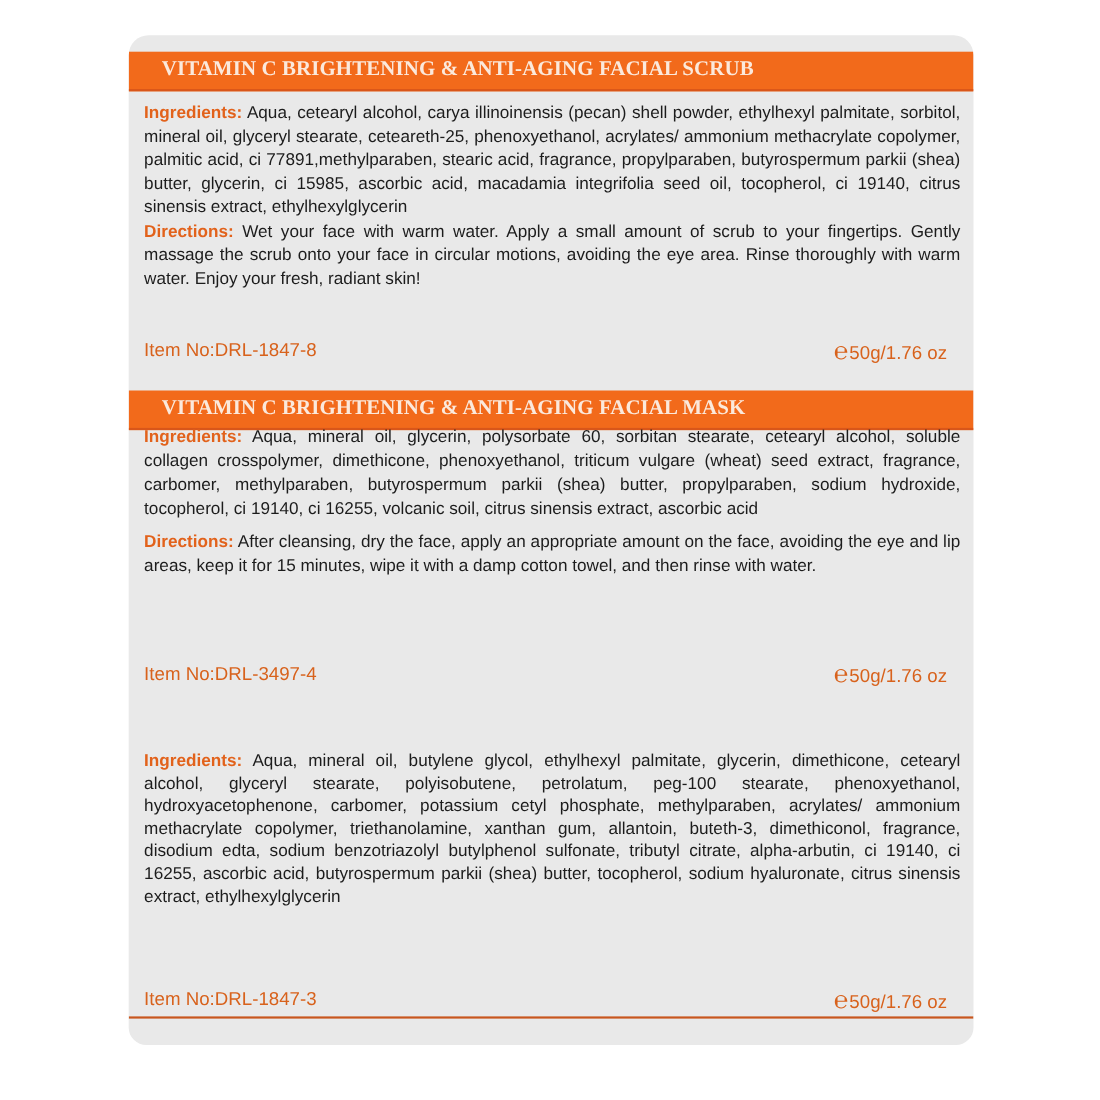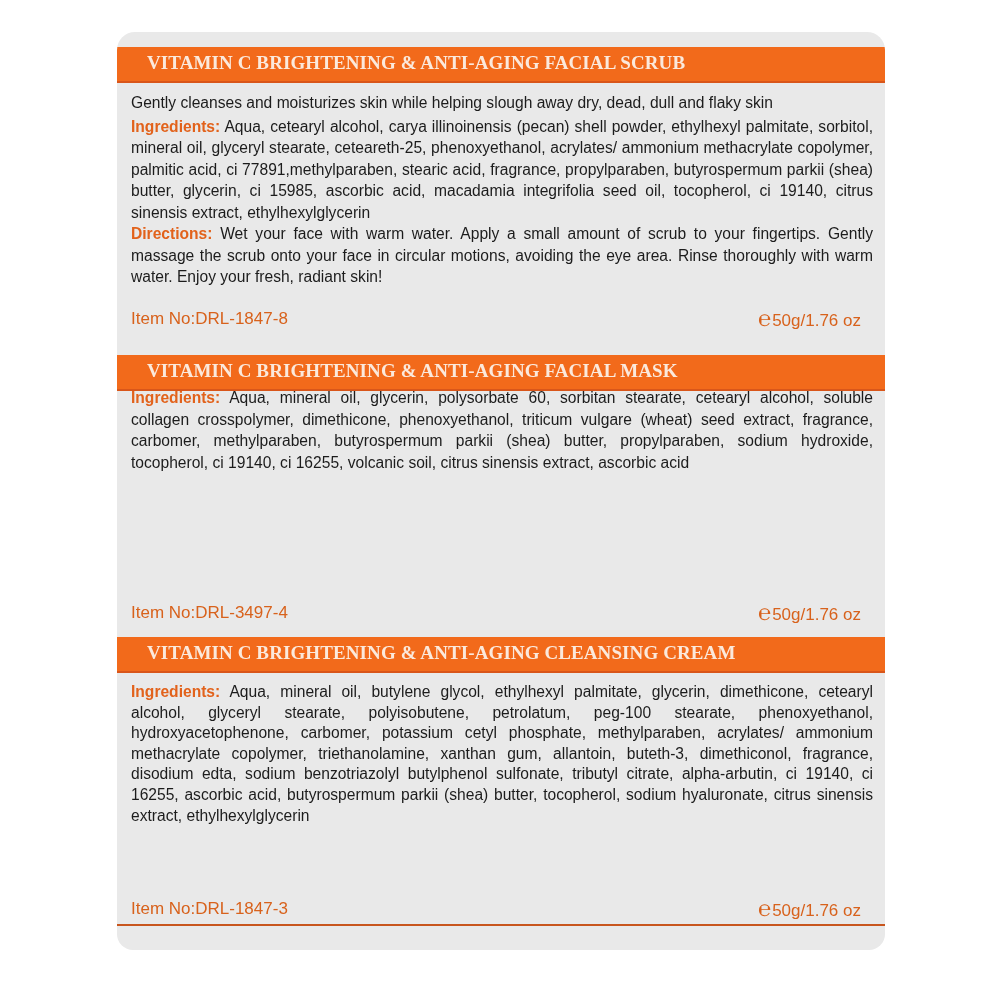--- a/index.html
+++ b/index.html
@@ -41,21 +41,20 @@
 </style>
 </head>
 <body>
 
 <div class="panel">
 
   <div class="bar" style="top:15px;">
     <span class="bar-title">VITAMIN C BRIGHTENING &amp; ANTI-AGING FACIAL SCRUB</span>
   </div>
   <div class="body-text" style="top:60px;">
-    <p style="margin-bottom:2px;text-align:left;">Gently cleanses and moisturizes skin while helping slough away dry, dead, dull and flaky skin</p>
     <p>
       <span class="lbl">Ingredients:</span>
       <span>Aqua, cetearyl alcohol, carya illinoinensis (pecan) shell powder, ethylhexyl palmitate, sorbitol, mineral oil, glyceryl stearate, ceteareth-25, phenoxyethanol, acrylates/ ammonium methacrylate copolymer, palmitic acid, ci 77891,methylparaben, stearic acid, fragrance, propylparaben, butyrospermum parkii (shea) butter, glycerin, ci 15985, ascorbic acid, macadamia integrifolia seed oil, tocopherol, ci 19140, citrus sinensis extract, ethylhexylglycerin</span>
     </p>
     <p>
       <span class="lbl">Directions:</span>
       <span>Wet your face with warm water. Apply a small amount of scrub to your fingertips. Gently massage the scrub onto your face in circular motions, avoiding the eye area. Rinse thoroughly with warm water. Enjoy your fresh, radiant skin!</span>
     </p>
   </div>
   <div class="item-no" style="top:277px;">Item No:DRL-1847-8</div>
@@ -64,29 +63,30 @@
   </div>
 
   <div class="bar" style="top:323px;">
     <span class="bar-title">VITAMIN C BRIGHTENING &amp; ANTI-AGING FACIAL MASK</span>
   </div>
   <div class="body-text" style="top:355px;">
     <p style="margin-bottom:9px;">
       <span class="lbl">Ingredients:</span>
       <span>Aqua, mineral oil, glycerin, polysorbate 60, sorbitan stearate, cetearyl alcohol, soluble collagen crosspolymer, dimethicone, phenoxyethanol, triticum vulgare (wheat) seed extract, fragrance, carbomer, methylparaben, butyrospermum parkii (shea) butter, propylparaben, sodium hydroxide, tocopherol, ci 19140, ci 16255, volcanic soil, citrus sinensis extract, ascorbic acid</span>
     </p>
+    <p>
+      <span class="lbl">Directions:</span>
+      <span>After cleansing, dry the face, apply an appropriate amount on the face, avoiding the eye and lip areas, keep it for 15 minutes, wipe it with a damp cotton towel, and then rinse with water.</span>
+    </p>
   </div>
   <div class="item-no" style="top:571px;">Item No:DRL-3497-4</div>
   <div class="weight" style="top:568px;">
     <span class="e">℮</span><span>50g/1.76 oz</span>
   </div>
 
-  <div class="bar" style="top:605px;">
-    <span class="bar-title">VITAMIN C BRIGHTENING &amp; ANTI-AGING CLEANSING CREAM</span>
-  </div>
   <div class="body-text" style="top:650px; line-height:20.6px;">
     <p>
       <span class="lbl">Ingredients:</span>
       <span>Aqua, mineral oil, butylene glycol, ethylhexyl palmitate, glycerin, dimethicone, cetearyl alcohol, glyceryl stearate, polyisobutene, petrolatum, peg-100 stearate, phenoxyethanol, hydroxyacetophenone, carbomer, potassium cetyl phosphate, methylparaben, acrylates/ ammonium methacrylate copolymer, triethanolamine, xanthan gum, allantoin, buteth-3, dimethiconol, fragrance, disodium edta, sodium benzotriazolyl butylphenol sulfonate, tributyl citrate, alpha-arbutin, ci 19140, ci 16255, ascorbic acid, butyrospermum parkii (shea) butter, tocopherol, sodium hyaluronate, citrus sinensis extract, ethylhexylglycerin</span>
     </p>
   </div>
   <div class="item-no" style="top:867px;">Item No:DRL-1847-3</div>
   <div class="weight" style="top:864px;">
     <span class="e">℮</span><span>50g/1.76 oz</span>
   </div>

